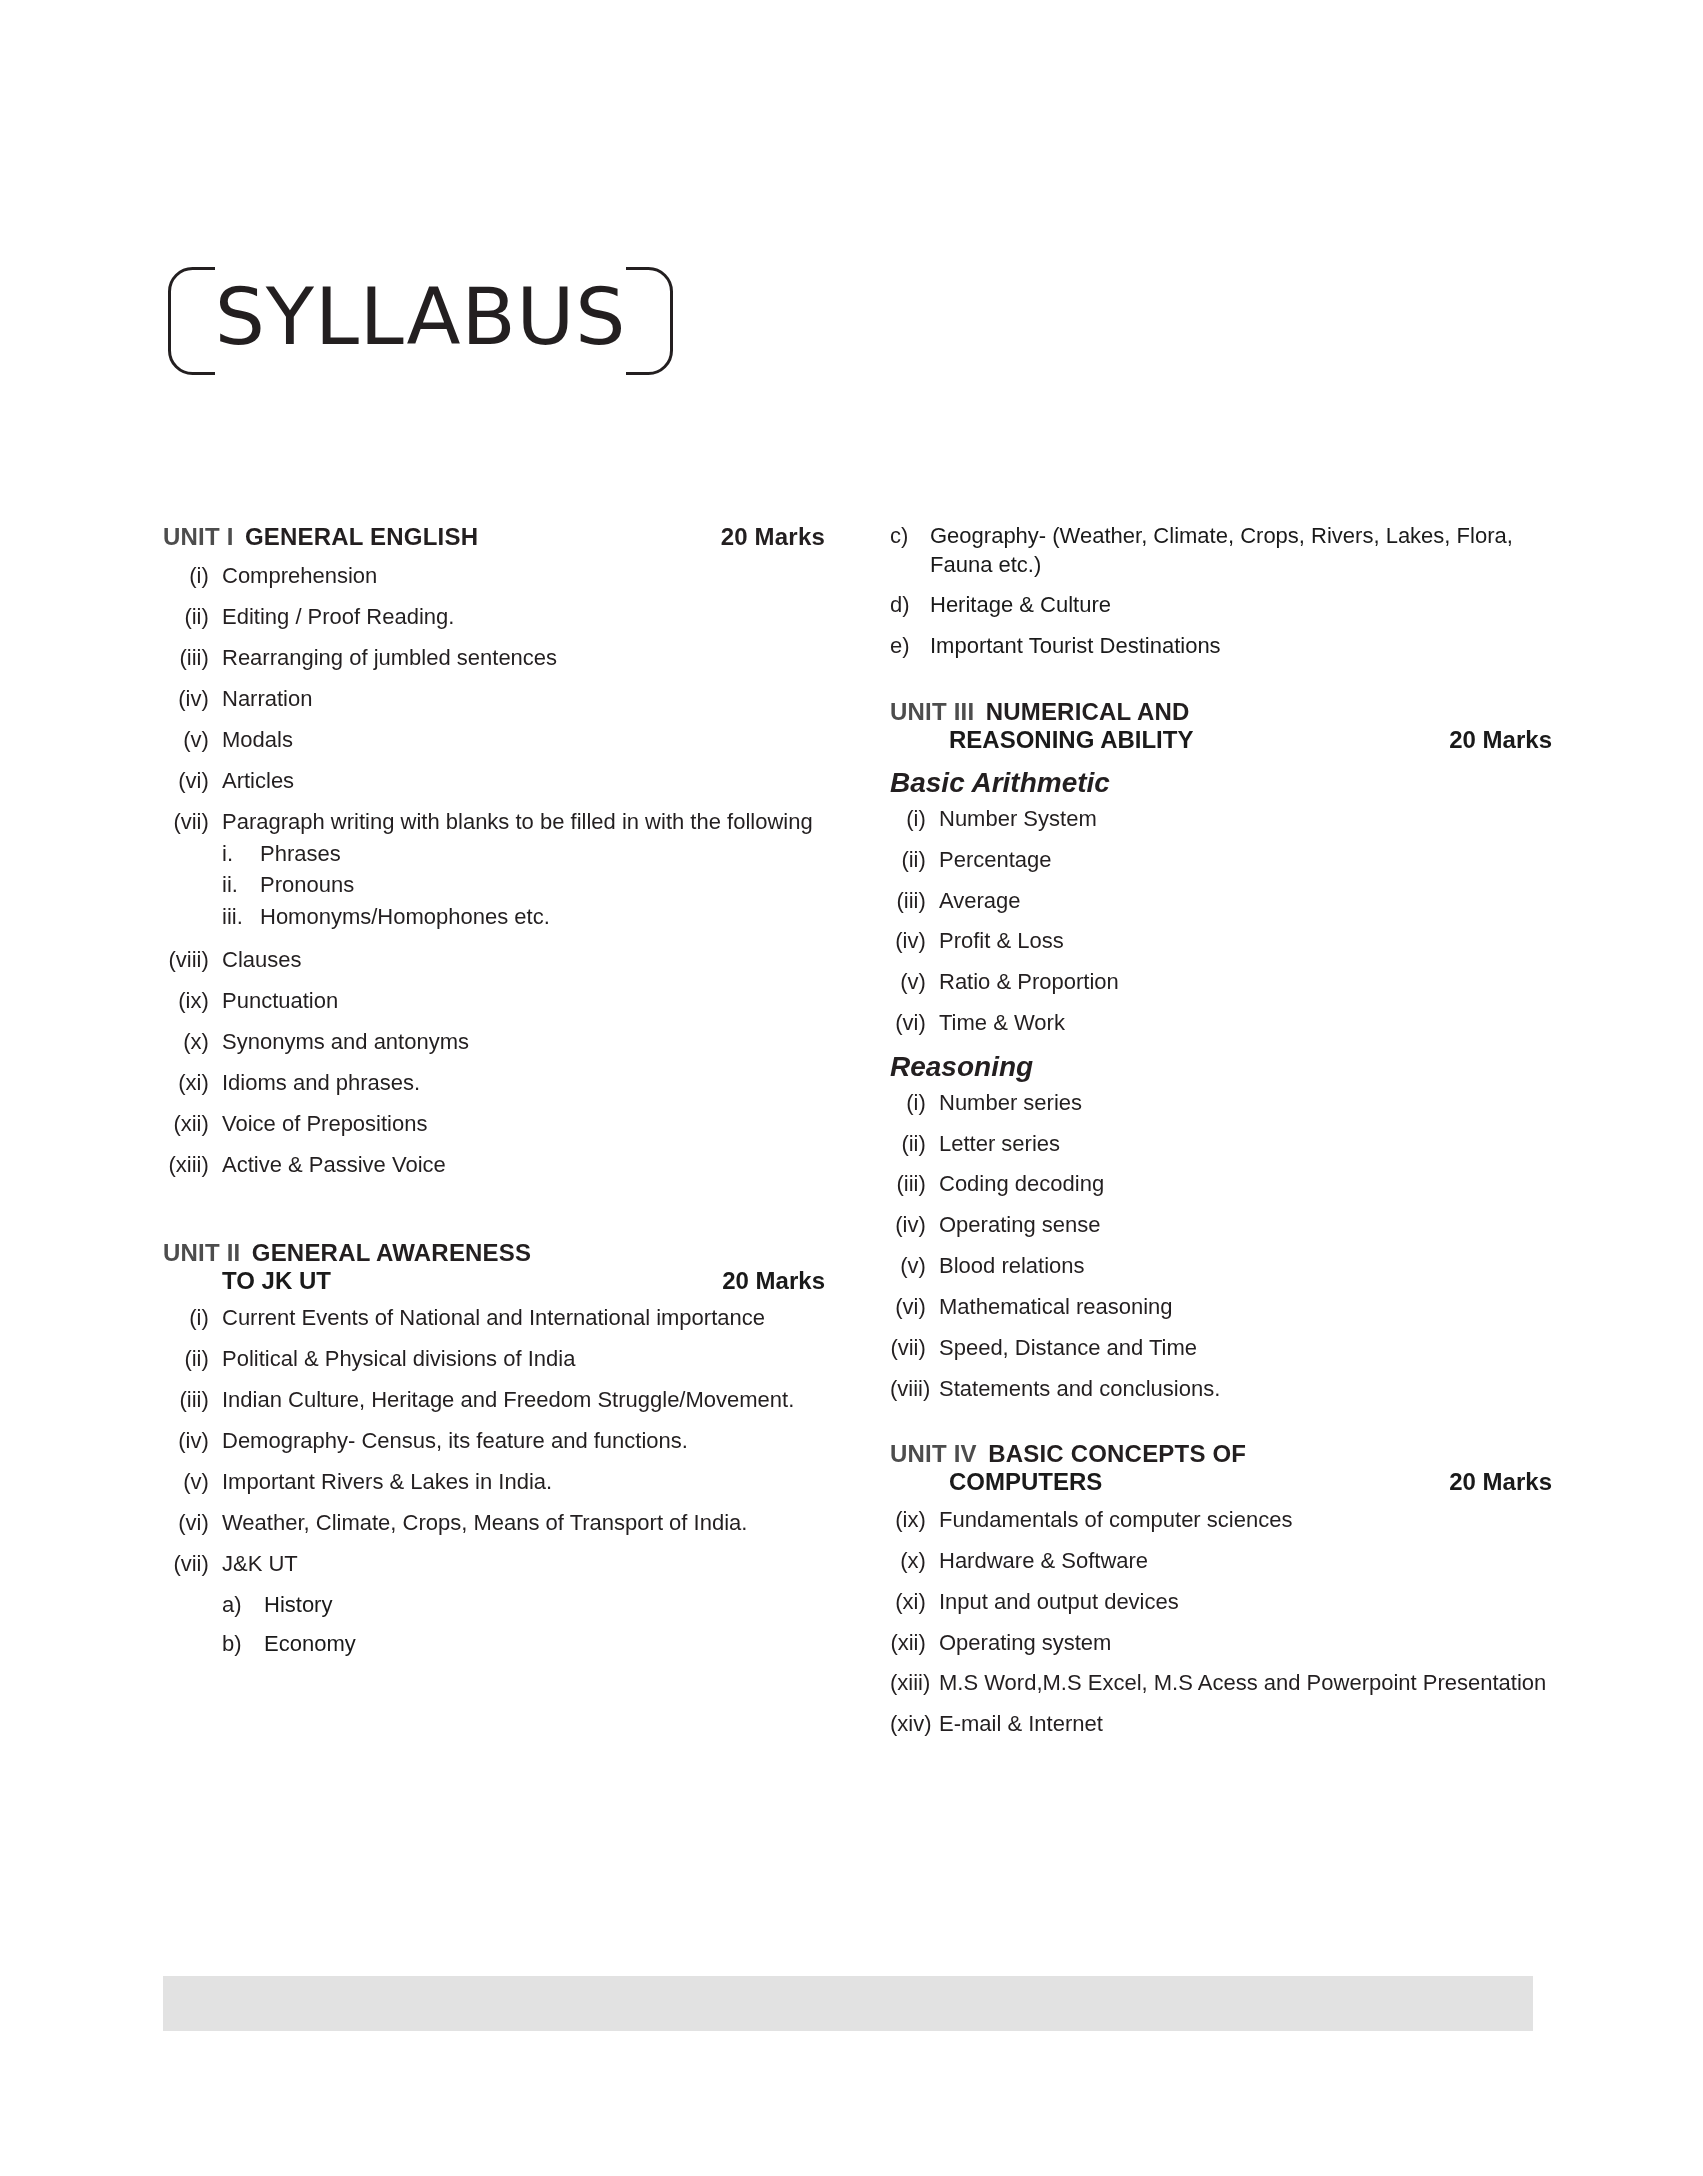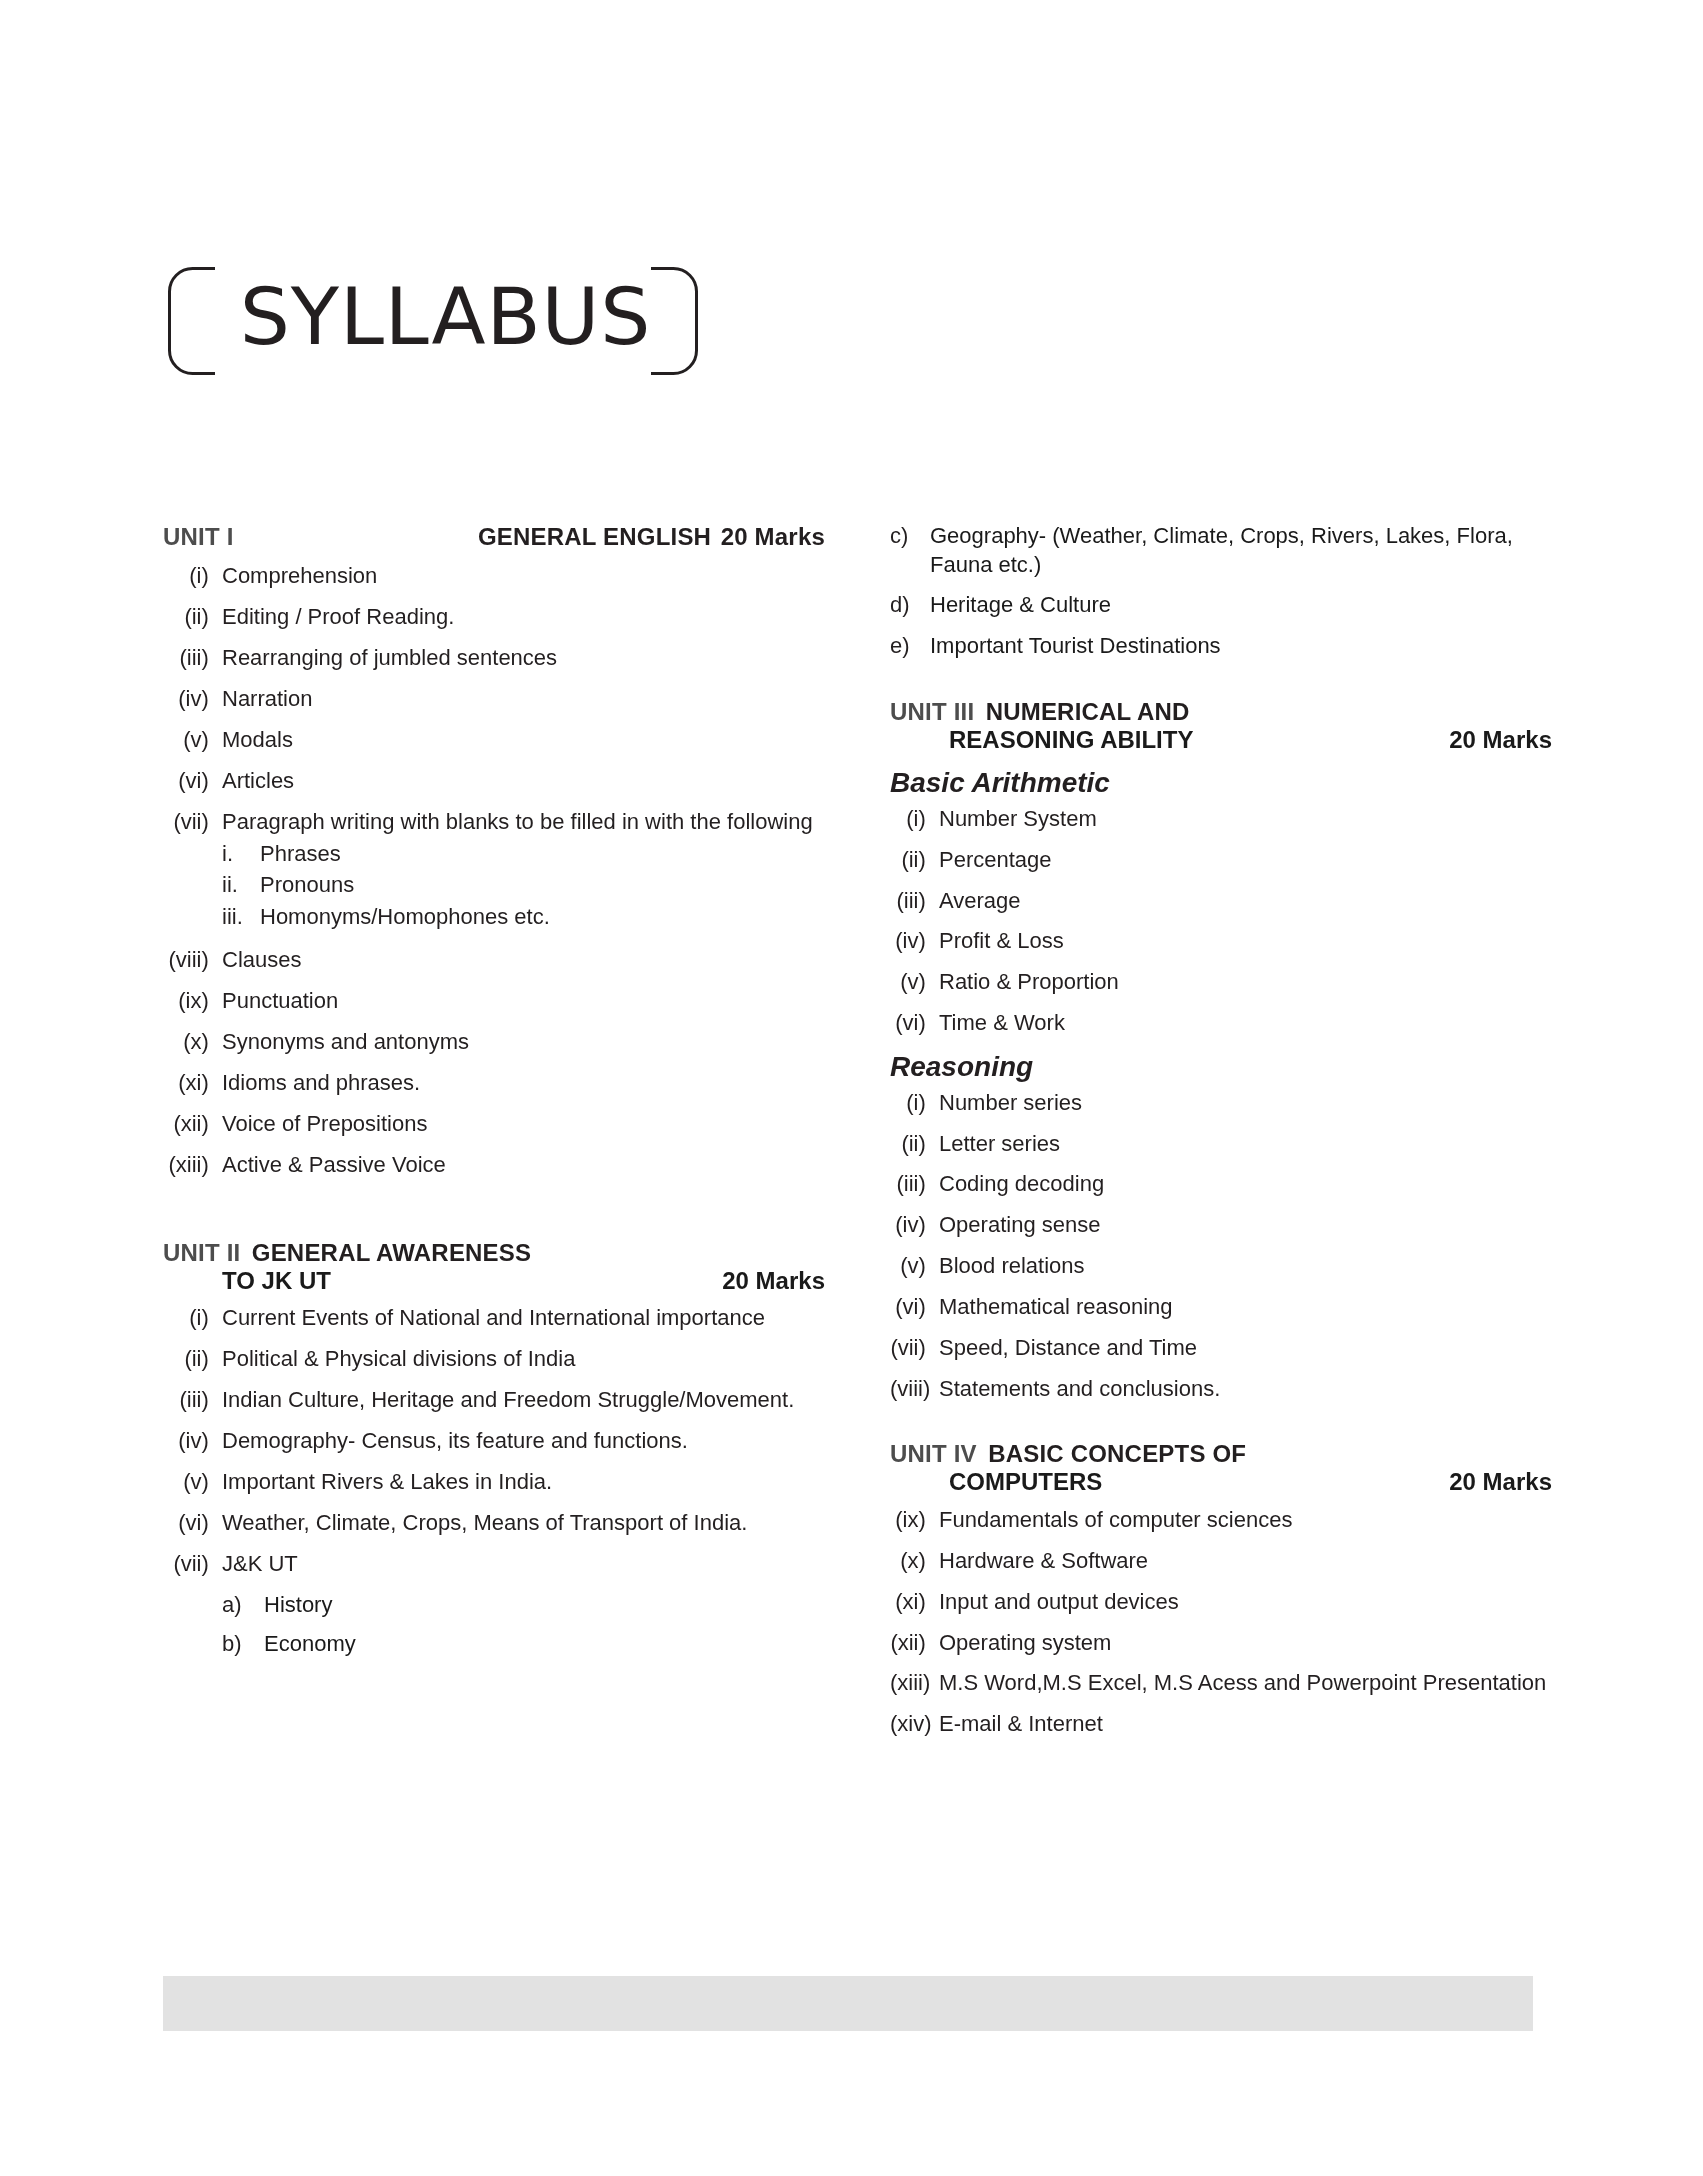--- a/index.html
+++ b/index.html
@@ -57,21 +57,20 @@
     font-family: "DejaVu Sans", sans-serif;
     font-size: 79px;
     font-weight: 400;
     letter-spacing: 0.9px;
     color: #231f20;
     line-height: 1.05;
     position: relative;
     z-index: 2;
     background: #ffffff;
     padding: 0 5.7px;
-    margin-left: 25px;
   }
 
   
   .col {
     position: absolute;
     top: 522px;
     width: 662px;
   }
   .col-left { left: 163px; }
   .col-right { left: 890px; }
@@ -89,21 +88,20 @@
   .unit-no {
     color: #4d4d4d;
     font-weight: bold;
     white-space: nowrap;
     margin-right: 11.4px;
   }
   .unit-title {
     font-weight: bold;
     flex: 1;
     line-height: 1.28;
-    text-align: right;
   }
   .unit-marks {
     font-weight: bold;
     white-space: nowrap;
     margin-left: 9.5px;
   }
   .unit-title-lines { flex: 1; }
   .unit-title-lines .ln { display: block; }
   .indent-1 { padding-left: 59px; }
 

